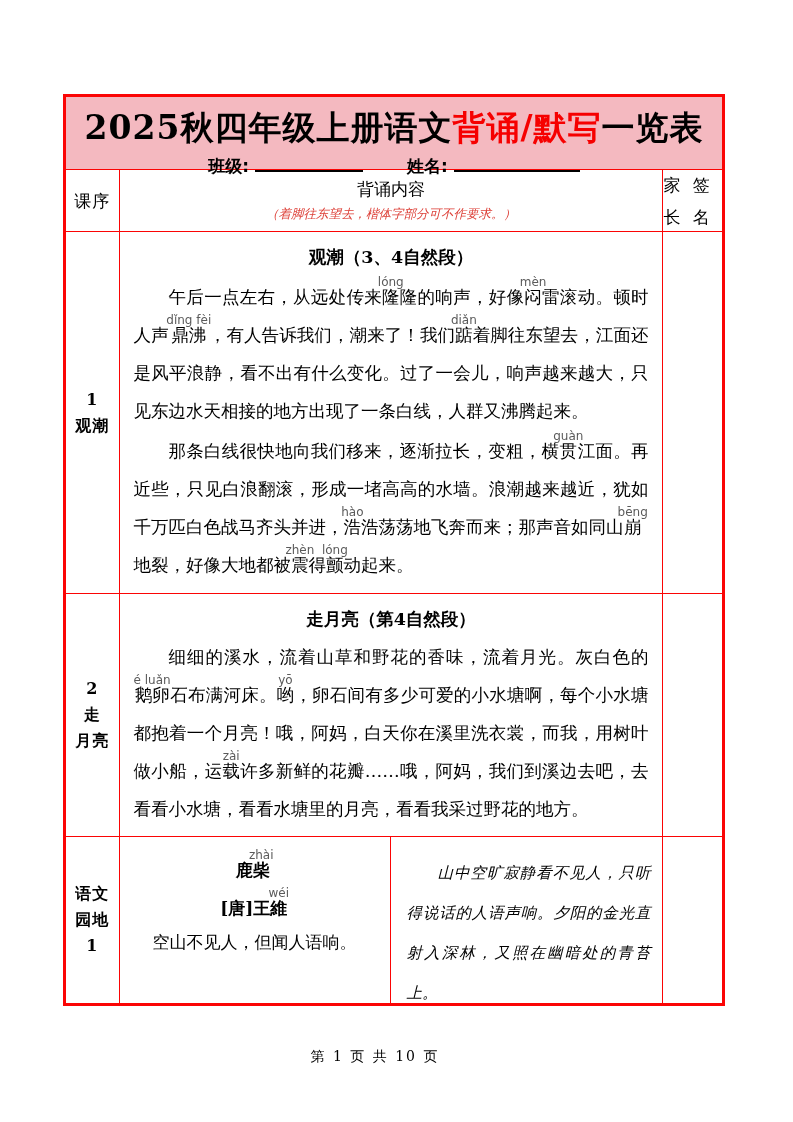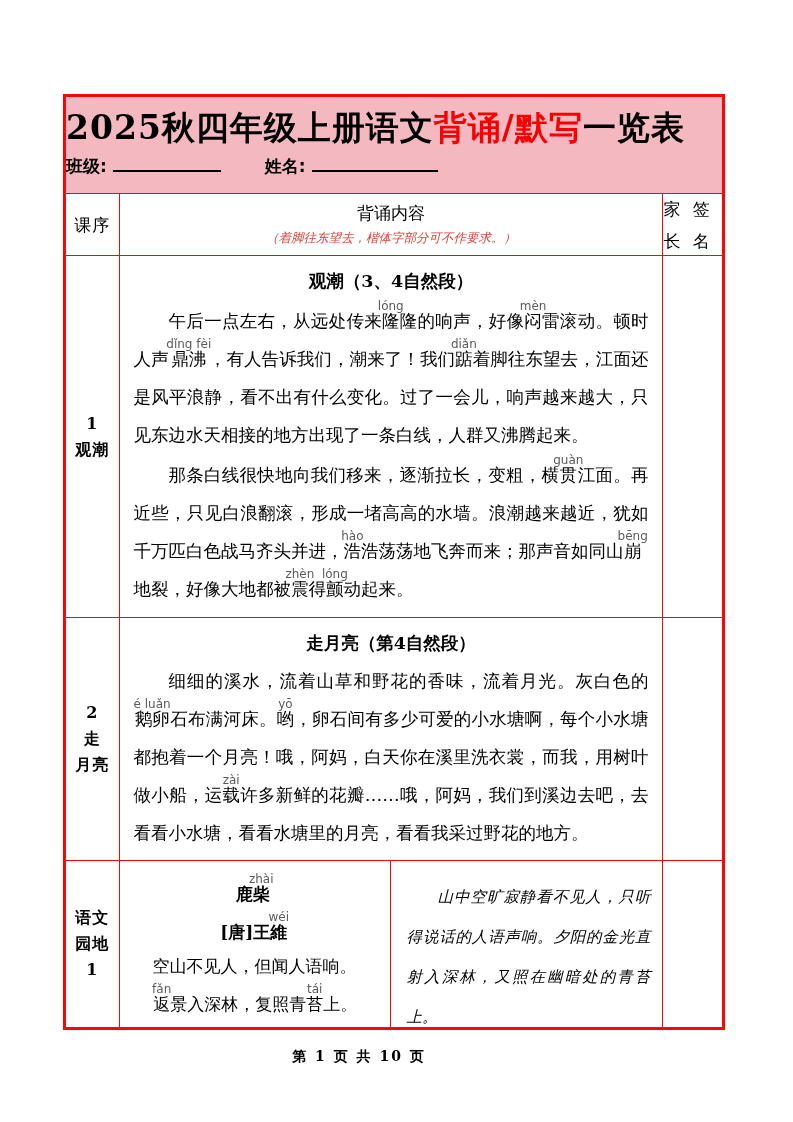--- a/index.html
+++ b/index.html
@@ -10,21 +10,21 @@
     --pinyin:#5a5a5a;
   }
   *{box-sizing:border-box;margin:0;padding:0;}
   html,body{width:793px;height:1122px;background:#ffffff;
     font-family:"DejaVu Serif","Liberation Serif",serif;color:#000;}
   .page{position:relative;width:793px;height:1122px;overflow:hidden;}
 
   .doc{position:absolute;left:63px;top:94px;width:662px;border:3px solid var(--red);}
 
   
-  .pink-header{height:96px;background:var(--pink);}
+  .pink-header{height:72px;background:var(--pink);text-align:center;}
   .title{padding-top:11px;font-size:33px;font-weight:bold;letter-spacing:1px;line-height:40px;}
   .title .red{color:var(--title-red);}
   .class-line{margin-top:7px;font-size:17px;font-weight:bold;
     font-family:"DejaVu Sans","Liberation Sans",sans-serif;}
   .blank{display:inline-block;border-bottom:2px solid #000;height:15px;vertical-align:baseline;}
   .blank-class{width:108px;margin-left:6px;margin-right:44px;}
   .blank-name{width:126px;margin-left:6px;}
 
   
   .trow{display:flex;border-top:1px solid var(--red);background:#fff;}
@@ -57,22 +57,22 @@
   
   .split{display:flex;}
   .poem-cell{width:271px;border-right:1px solid var(--red);text-align:center;
     padding-top:12px;font-size:17px;line-height:34px;}
   .poem-title{font-weight:bold;}
   .poem-author{font-weight:bold;}
   .expl-cell{flex:1;padding:16px 12px 0 16px;font-size:15.5px;line-height:40px;
     font-style:italic;}
   .expl-cell p{text-indent:2em;text-align:justify;}
 
-  .footer{position:absolute;left:0;top:1048px;width:718px;text-align:center;
-    font-size:14px;letter-spacing:2px;font-weight:bold;}
+  .footer{position:absolute;left:16px;top:1048px;width:718px;text-align:center;
+    font-size:14px;letter-spacing:2px;}
 </style>
 </head>
 <body>
 
 <div class="page">
   <div class="doc">
 
     <div class="pink-header">
       <div class="title">
         <span>2025秋四年级上册语文</span><span class="red">背诵/默写</span><span>一览表</span>
@@ -124,21 +124,20 @@
       <div class="c-order">
         <div>语文</div>
         <div>园地</div>
         <div>1</div>
       </div>
       <div class="c-content split">
         <div class="poem-cell">
           <div class="poem-title">鹿<ruby>柴<rt>zhài</rt></ruby></div>
           <div class="poem-author">[唐]王<ruby>維<rt>wéi</rt></ruby></div>
           <div class="poem-line">空山不见人，但闻人语响。</div>
-          <div class="poem-line"><ruby>返<rt>fǎn</rt></ruby>景入深林，复照青<ruby>苔<rt>tái</rt></ruby>上。</div>
         </div>
         <div class="expl-cell">
           <p>山中空旷寂静看不见人，只听得说话的人语声响。夕阳的金光直射入深林，又照在幽暗处的青苔上。</p>
         </div>
       </div>
       <div class="c-sign"></div>
     </div>
 
   </div>
 

